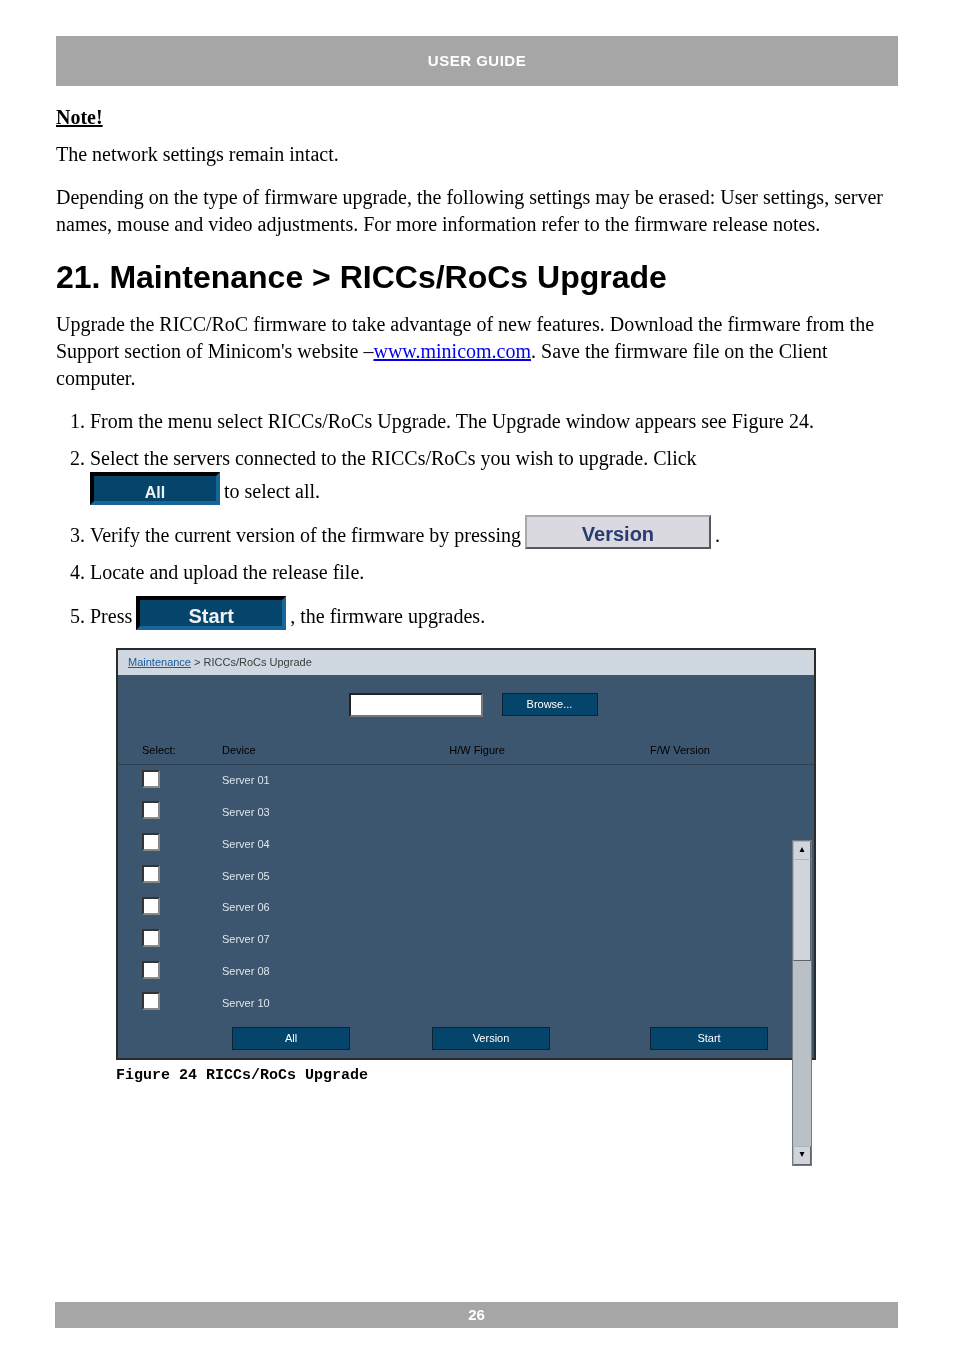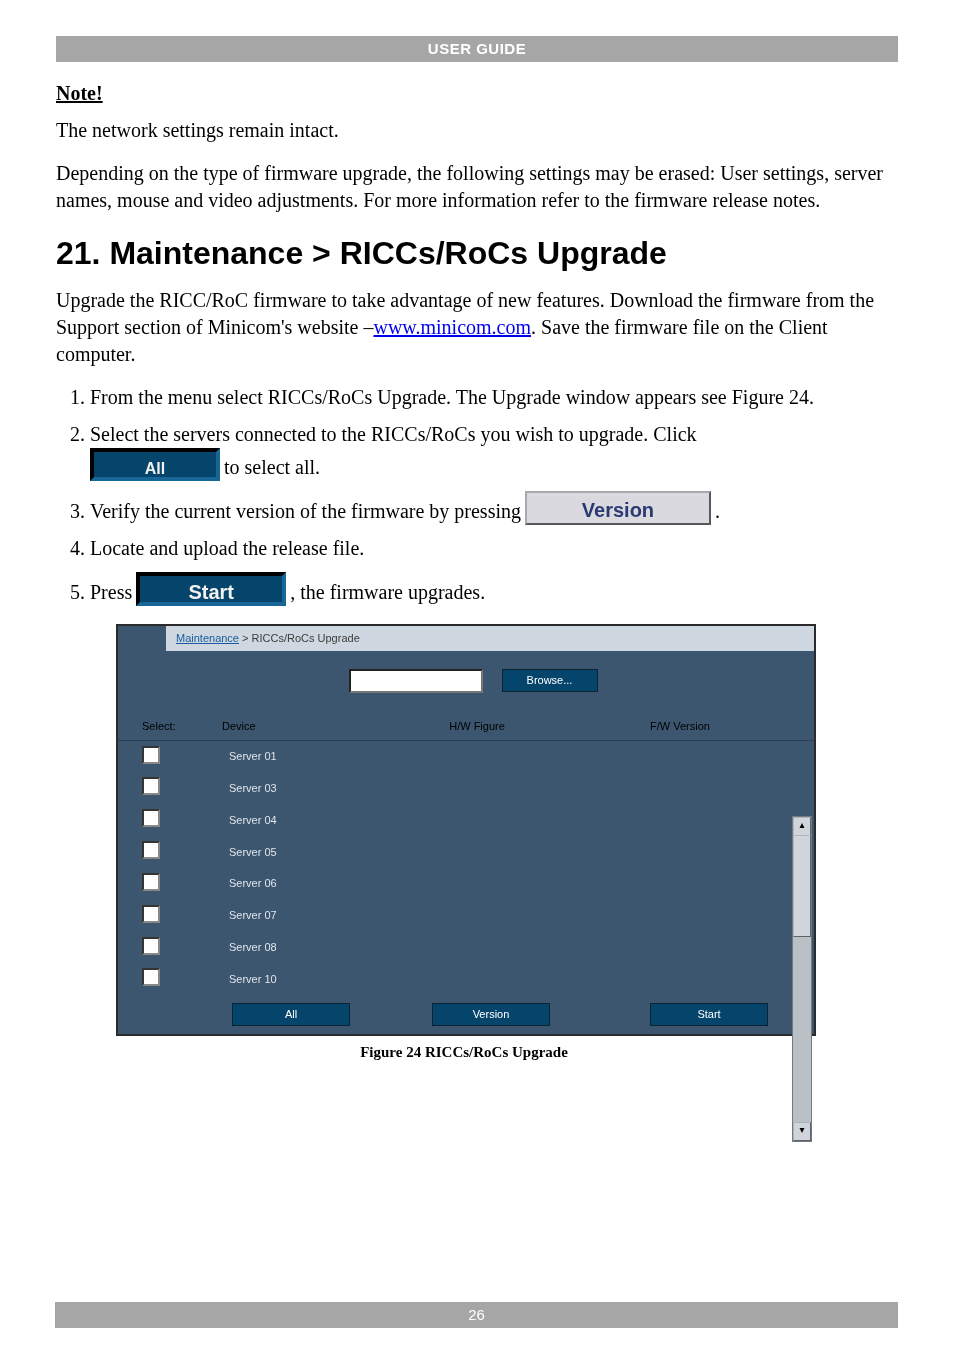--- a/index.html
+++ b/index.html
@@ -1,59 +1,59 @@
 <!DOCTYPE html>
 <html><head>
 <meta charset="utf-8">
 <style>
   html,body{margin:0;padding:0;background:#fff;color:#000;}
   body{font-family:"Times New Roman",Times,serif;font-size:20px;line-height:1.35;}
   .page{width:954px;min-height:1352px;margin:0 auto;position:relative;padding:36px 56px 0 56px;box-sizing:border-box;}
-  .header-bar{background:#a6a6a6;color:#fff;text-align:center;font-family:Arial,Helvetica,sans-serif;font-weight:bold;font-size:15px;padding:3px 0;letter-spacing:0.5px;}
+  .header-bar{background:#a6a6a6;color:#fff;text-align:center;font-family:Arial,Helvetica,sans-serif;font-weight:bold;font-size:15px;padding:15px 0;letter-spacing:0.5px;}
   .note-heading{font-weight:bold;margin:18px 0 10px 0;font-size:20px;text-decoration:underline;}
   .para{margin:10px 0 16px 0;}
   h2.section{font-family:Arial,Helvetica,sans-serif;font-size:32px;font-weight:bold;margin:18px 0 12px 0;}
   .link{color:#0000ee;text-decoration:underline;}
   ol.steps{margin:6px 0 0 0;padding-left:34px;}
   ol.steps>li{margin:10px 0;}
   .btn-inline{display:inline-block;vertical-align:middle;font-family:Arial,Helvetica,sans-serif;font-weight:bold;text-align:center;box-sizing:border-box;}
   .btn-all{width:130px;height:33px;line-height:33px;background:#06456b;color:#f1f1f1;border:4px inset #0b2d44;font-size:16px;}
   .btn-version{width:186px;height:34px;line-height:34px;background:#d9d9df;color:#2a3a73;border:2px outset #a8a8b1;font-size:20px;}
   .btn-start{width:150px;height:34px;line-height:32px;background:#06456b;color:#f1f1f1;border:4px inset #0b2d44;font-size:20px;}
   .li-flex{display:flex;flex-wrap:wrap;align-items:flex-end;gap:4px;}
   .li-flex .txt{white-space:nowrap;}
   
   .figure-wrap{margin:18px 0 0 60px;border:2px solid #2b2b2b;background:#3c5670;width:696px;}
-  .fig-bc{background:#cfd8e0;padding:5px 10px;font-family:Tahoma,Arial,sans-serif;font-size:11px;margin-left:48px;}
+  .fig-bc{background:#cfd8e0;padding:5px 10px;font-family:Tahoma,Arial,sans-serif;font-size:11px;}
   .fig-bc .crumb1{color:#1a5ca0;text-decoration:underline;}
   .fig-bc .sep,.fig-bc .crumb2{color:#3b3b3b;}
   .fig-browse-row{padding:14px 0 20px 14px;text-align:center;}
   .fig-textbox{display:inline-block;width:130px;height:20px;background:#fff;border:2px inset #777;vertical-align:middle;margin-right:14px;}
   .fig-browse-btn{display:inline-block;padding:3px 18px;font-family:Tahoma,Arial,sans-serif;font-size:11px;color:#fff;background:#06456b;border:1px solid #0d2332;vertical-align:middle;cursor:pointer;min-width:58px;text-align:center;}
   .fig-head{display:flex;font-family:Tahoma,Arial,sans-serif;font-size:11px;color:#000;background:#3c5670;padding:6px 18px 6px 24px;border-bottom:1px solid #2d4051;}
   .col-select{width:80px;}
   .col-device{width:150px;}
   .col-hw{width:210px;text-align:center;}
   .col-fw{flex:1;text-align:center;}
   .fig-body{}
-  .fig-row{display:flex;align-items:center;padding:5px 18px 5px 24px;font-family:Tahoma,Arial,sans-serif;font-size:11px;color:#e0e5ea;gap:7px;}
+  .fig-row{display:flex;align-items:center;padding:5px 18px 5px 24px;font-family:Tahoma,Arial,sans-serif;font-size:11px;color:#e0e5ea;}
   .chk{width:14px;height:14px;border:2px inset #888;background:#fff;display:inline-block;}
   .col-scroll{width:18px;}
   .scroll-area{position:absolute;right:2px;top:190px;width:18px;height:324px;background:#b9c1c7;border:1px solid #6f7a83;display:flex;flex-direction:column;justify-content:space-between;}
   .scroll-btn{height:17px;background:#cfd5da;border:1px outset #aeb6bc;position:relative;font-family:Arial;font-size:10px;line-height:13px;text-align:center;color:#000;cursor:pointer;}
   .scroll-btn-up::after{content:"▴";}
   .scroll-btn-down::after{content:"▾";}
   .scroll-thumb{position:absolute;top:18px;left:0;right:0;height:100px;background:#cfd5da;border:1px outset #aeb6bc;}
   .figure-rel{position:relative;}
   .fig-foot{display:flex;align-items:center;padding:8px 18px 8px 24px;gap:10px;}
   .fig-foot .spacer-sel{width:80px;}
   .foot-btn{padding:3px 24px;min-width:68px;text-align:center;font-family:Tahoma,Arial,sans-serif;font-size:11px;color:#fff;background:#06456b;border:1px solid #0d2332;cursor:pointer;}
   .foot-btn.all{margin-left:0;}
-  .fig-caption{margin:6px 0 0 60px;width:696px;text-align:center;font-family:Liberation Serif, serif;font-weight:bold;font-size:15px;}
-  .footer-bar{position:absolute;left:55px;right:56px;bottom:24px;background:#a6a6a6;color:#fff;text-align:center;font-family:Arial,Helvetica,sans-serif;font-weight:normal;font-size:15px;padding:3px 0;}
+  .fig-caption{margin:6px 0 0 60px;width:696px;font-family:Liberation Mono, monospace;font-weight:bold;font-size:15px;}
+  .footer-bar{position:absolute;left:55px;right:56px;bottom:24px;background:#a6a6a6;color:#fff;text-align:center;font-family:Arial,Helvetica,sans-serif;font-weight:bold;font-size:15px;padding:3px 0;}
 </style>
 </head>
 <body>
 <div class="page">
 
 <div class="header-bar">
   <span>USER GUIDE</span>
 </div>
 
 <div class="note-heading">Note!</div>

